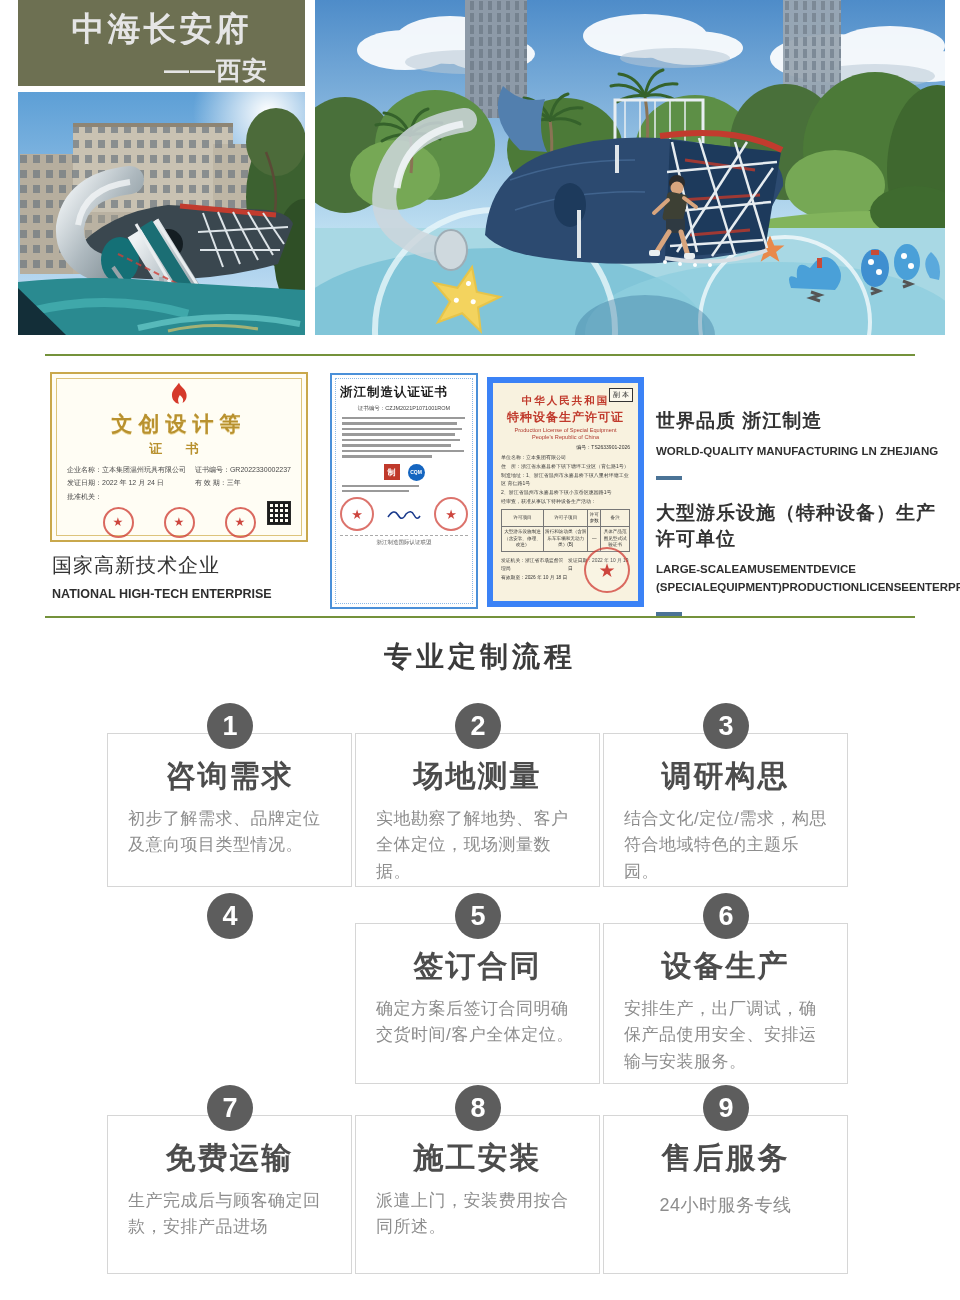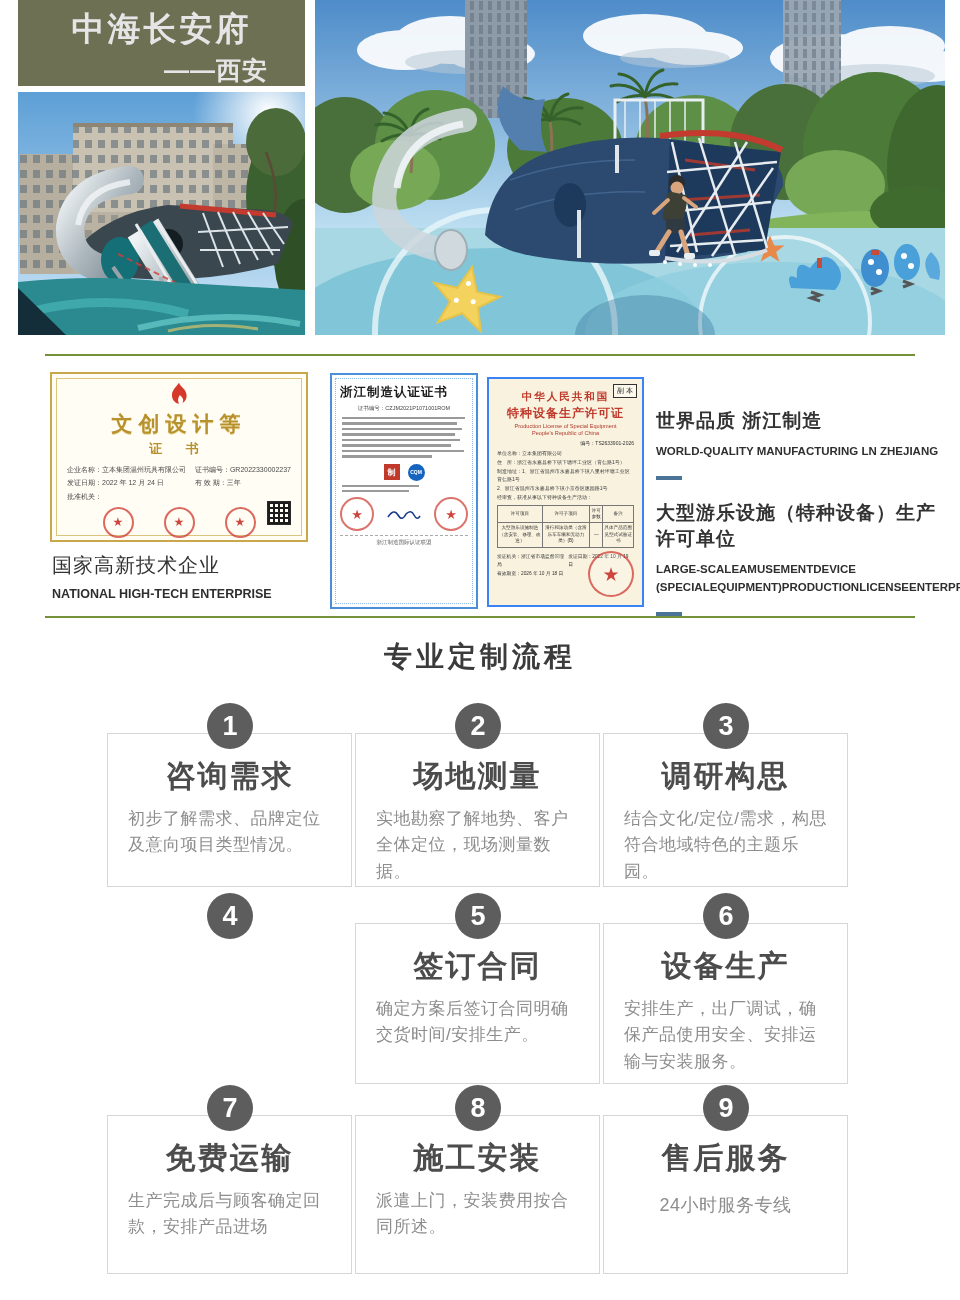--- a/index.html
+++ b/index.html
@@ -57,21 +57,21 @@
             justify-content:center;color:#fff;font-size:8px;font-weight:bold;}
   .logo-cqm{width:17px;height:17px;border-radius:50%;background:#1565c0;color:#fff;display:flex;
             align-items:center;justify-content:center;font-size:5px;font-weight:bold;}
   .c2-seals{display:flex;justify-content:space-between;align-items:center;margin-top:5px;}
   .seal.s30{width:30px;height:30px;border:2px solid rgba(205,55,45,.7);font-size:13px;}
   .c2-footer{font-size:5.5px;color:#555;text-align:center;margin-top:4px;
              border-top:1px dashed #aaa;padding-top:3px;}
 
   
   .cert3{position:absolute;left:487px;top:377px;width:157px;height:230px;background:#f8f2df;
-         border:2px solid #3b82f6;box-sizing:border-box;padding:7px 8px;}
+         border:6px solid #3b82f6;box-sizing:border-box;padding:7px 8px;}
   .c3-copy{position:absolute;right:5px;top:5px;border:1px solid #333;font-size:7px;color:#222;
            padding:1px 3px;background:#fcf8ec;}
   .c3-t1{font-size:10.5px;font-weight:bold;color:#c0392b;text-align:center;letter-spacing:2px;margin-top:4px;}
   .c3-t2{font-size:12px;font-weight:bold;color:#c0392b;text-align:center;letter-spacing:1px;margin-top:1px;}
   .c3-e1,.c3-e2{font-size:5.6px;color:#b03a2e;text-align:center;margin-top:1px;}
   .c3-num{font-size:5px;color:#333;text-align:right;margin-top:4px;}
   .c3-body{font-size:5px;color:#3a3a3a;line-height:1.75;margin-top:3px;}
   .c3-table{width:100%;border-collapse:collapse;margin-top:3px;}
   .c3-table th,.c3-table td{border:1px solid #777;font-size:4.6px;color:#333;padding:2px 1px;
          text-align:center;font-weight:normal;line-height:1.4;}
@@ -477,21 +477,21 @@
   <div class="step" style="left:603px;top:733px;height:152px">
     <div class="step-title">调研构思</div>
     <div class="step-desc">结合文化/定位/需求，构思符合地域特色的主题乐园。</div>
   </div>
   <div class="step-num" style="left:703px;top:703px">3</div>
 
   <div class="step-num" style="left:207px;top:893px">4</div>
 
   <div class="step" style="left:355px;top:923px;height:159px">
     <div class="step-title">签订合同</div>
-    <div class="step-desc">确定方案后签订合同明确交货时间/安排生产。</div>
+    <div class="step-desc">确定方案后签订合同明确交货时间/客户全体定位。</div>
   </div>
   <div class="step-num" style="left:455px;top:893px">5</div>
 
   <div class="step" style="left:603px;top:923px;height:159px">
     <div class="step-title">设备生产</div>
     <div class="step-desc">安排生产，出厂调试，确保产品使用安全、安排运输与安装服务。</div>
   </div>
   <div class="step-num" style="left:703px;top:893px">6</div>
 
   <div class="step" style="left:107px;top:1115px;height:157px">

